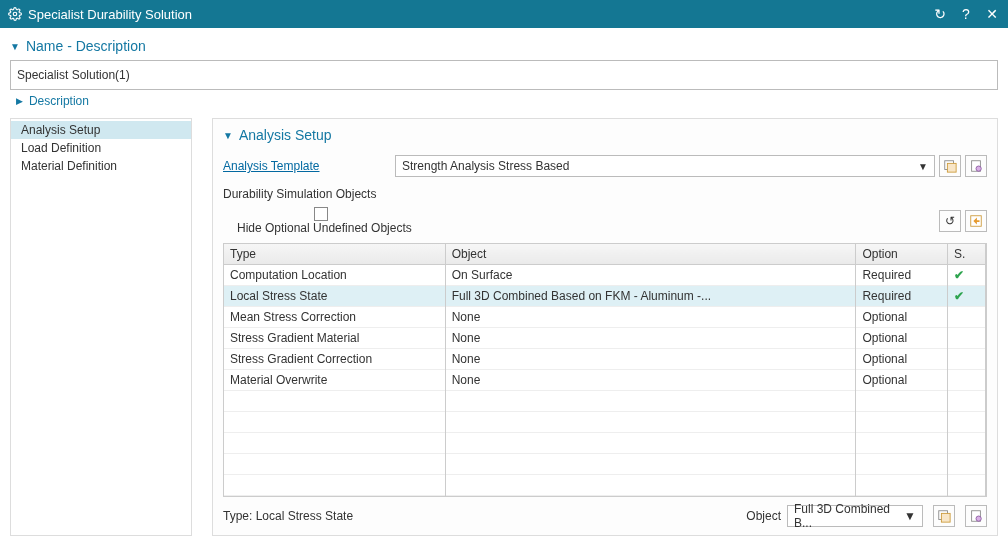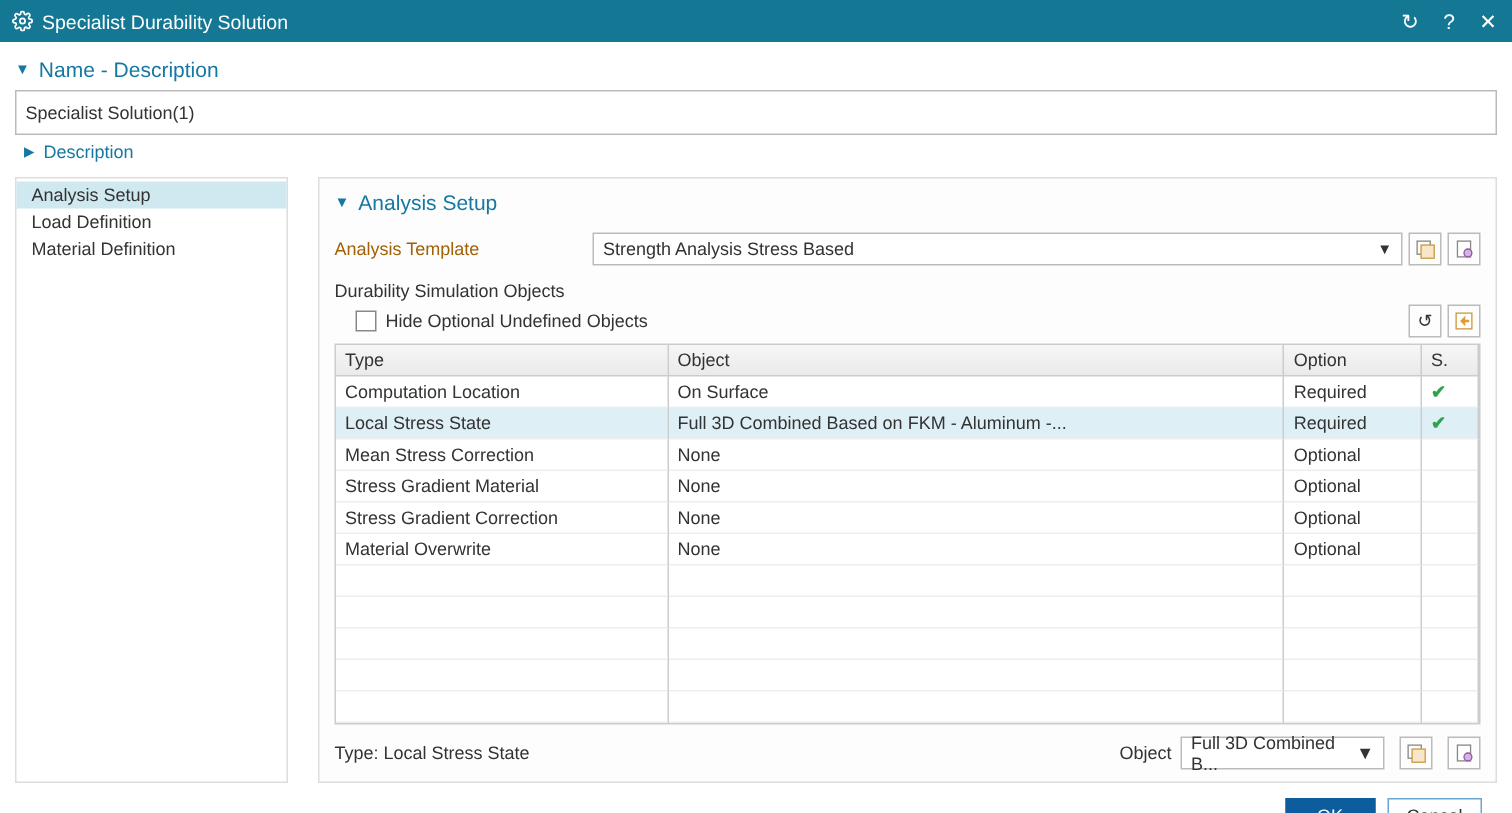--- a/index.html
+++ b/index.html
@@ -100,21 +100,22 @@
     display:flex;
     flex-direction:column;
   }
   .field-row {
     display:flex;
     align-items:center;
     margin:6px 0;
   }
   .field-label {
     width:172px;
-    color:#a16207;
+    color:#0369a1;
+    text-decoration:underline;
   }
   .dropdown {
     flex:1;
     border:1px solid #bbb;
     background:#fff;
     height:22px;
     display:flex;
     align-items:center;
     padding:0 6px;
     justify-content:space-between;
@@ -135,20 +136,21 @@
   }
   .sub-label {
     font-size:12px;
     color:#333;
     margin-top:4px;
   }
   .chk-row {
     display:flex;
     align-items:center;
     margin:4px 0 4px 14px;
+    flex-direction:column;
   }
   .chk {
     width:14px;height:14px;border:1px solid #888;background:#fff;margin-right:6px;
   }
   .toolbar-right { margin-left:auto; display:flex; }
   .table-wrap {
     border:1px solid #ccc;
     background:#fff;
     margin-top:2px;
     flex:0 0 auto;

